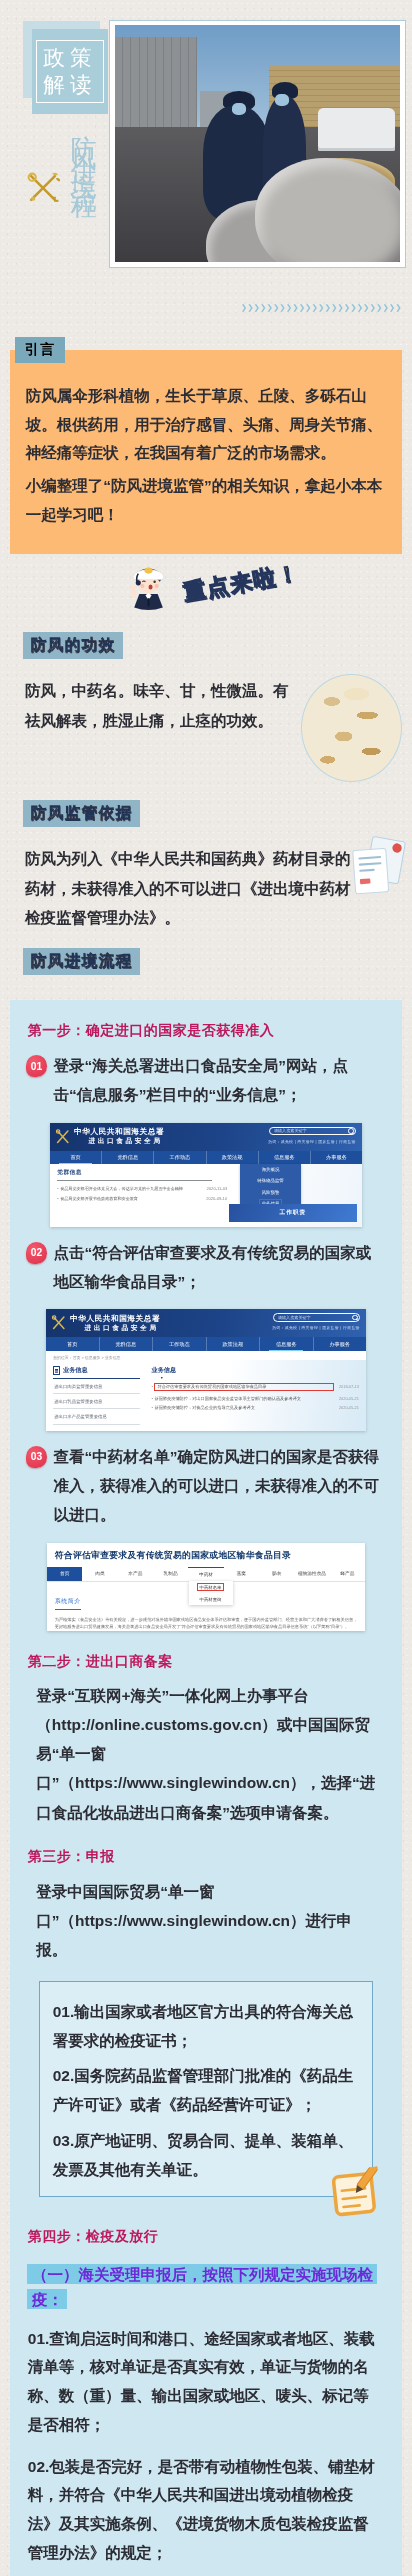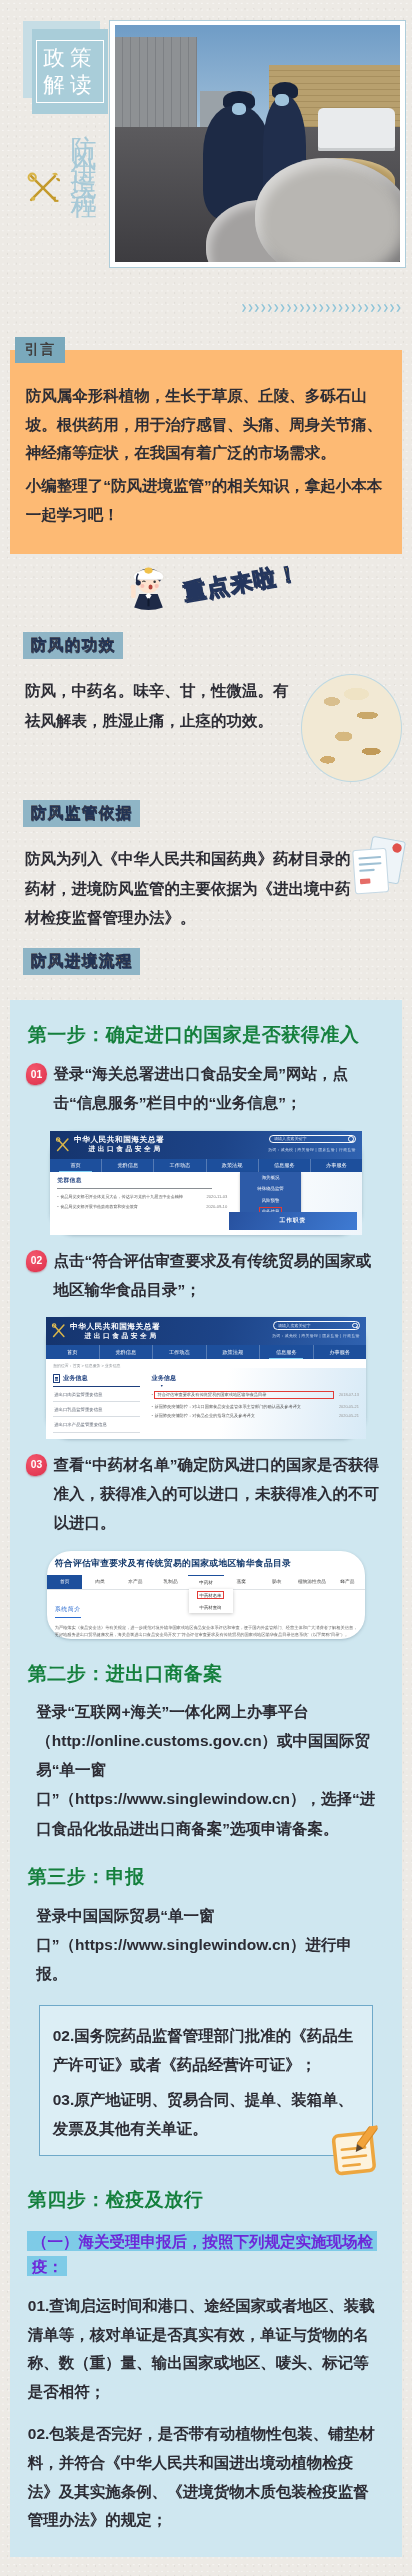--- a/index.html
+++ b/index.html
@@ -50,21 +50,21 @@
   .badge-inner{border:0.5px solid #fff;padding:4.1px 6.2px;display:grid;grid-template-rows:auto auto;
     color:#fff;font-size:21.6px;line-height:1.22;letter-spacing:5.2px;text-align:center;}
   .vtitle{position:absolute;left:66px;top:114px;writing-mode:vertical-rl;
     font-size:26px;color:#a7c9d7;letter-spacing:12.4px;font-family:"Liberation Serif","DejaVu Serif",serif;}
   .emblem{position:absolute;left:26px;top:170px;}
   .chev{position:absolute;right:11.3px;top:303px;width:160px;overflow:hidden;white-space:nowrap;
     color:#8ec4d8;font-size:7.7px;font-weight:bold;letter-spacing:0;}
 
   
   .intro-wrap{margin:41px 10.3px 0;position:relative;}
-  .intro-tag{position:absolute;top:-13.4px;left:5.2px;background:#7aa9bc;color:#404040;
+  .intro-tag{position:absolute;top:-13.4px;left:5.2px;background:#7aa9bc;color:#000000;
     font-size:14px;font-weight:800;padding:4.1px 9.3px;letter-spacing:1.5px;}
   .intro-box{background:#fdba74;padding:32px 15.5px 25px;font-size:15.5px;font-weight:700;
     line-height:1.85;color:#2d2d35;}
   .intro-box .p2{margin-top:4px;}
   .mascot-row{height:68px;position:relative;}
   .mascot{position:absolute;left:125px;top:4.1px;}
   .callout{position:absolute;left:183px;top:13.4px;font-size:22px;font-weight:900;color:#f3c238;
     -webkit-text-stroke:1px #24365e;text-shadow:1px 1.5px 0 #24365e;transform:rotate(-10deg);letter-spacing:1.5px;}
 
   
@@ -82,31 +82,31 @@
       radial-gradient(15.5px 6.2px at 70% 72%,#c19a58 60%,transparent 61%),
       radial-gradient(12.4px 6.2px at 26% 80%,#d0ab6c 60%,transparent 61%),
       radial-gradient(20.6px 10.3px at 55% 18%,#efe3c4 60%,transparent 61%),
       #f2e9d4;}
   .yiju-row{position:relative;margin:17.5px 10.3px 0 25px;padding-right:49px;}
   .yiju-text{font-size:15.5px;font-weight:700;line-height:1.9;max-width:338px;}
   .docs-icon{position:absolute;right:-4.1px;top:-8.2px;}
 
   
   .flow{margin:25px 10.3px 0;background:#cfe7f0;padding:8.2px 0 21.6px;}
-  .step-h{color:#15803d;font-size:19px;font-weight:900;margin:13.4px 17.5px 0;letter-spacing:0.5px;}
+  .step-h{color:#be185d;font-size:14px;font-weight:900;margin:13.4px 17.5px 0;letter-spacing:0.5px;}
   .num-item{display:flex;margin:11.3px 15.5px 0;}
   .num{flex:none;width:21.6px;height:21.6px;margin-top:4.1px;border-radius:50% 50% 50% 38%;
     background:radial-gradient(circle at 35% 30%,#f4586d,#dd2f4b);color:#fff;font-size:10.3px;
     font-weight:800;display:grid;place-items:center;box-shadow:0 1px 1.5px rgba(150,30,40,.35);}
   .num-text{margin-left:6.2px;font-size:15.5px;font-weight:700;line-height:1.88;}
   .para{margin:10.3px 25px 0 26px;font-size:15.5px;font-weight:700;line-height:1.88;}
 
   
   .shot{margin:13.4px auto 0;background:#fff;box-shadow:0 1px 3.1px rgba(60,90,110,.3);
-    font-family:"Liberation Sans",sans-serif;position:relative;overflow:visible;border-radius:24px;}
+    font-family:"Liberation Sans",sans-serif;position:relative;overflow:visible;}
   .shot1{width:312px;}
   .shot2{width:320px;}
   .shot3{width:318px;}
   .s-head{position:relative;height:28px;color:#fff;padding:3.6px 6.2px 0;box-sizing:border-box;
     background:linear-gradient(100deg,#15346d 0%,#1d4488 55%,#2f62b0 100%);}
   .s-org{position:absolute;left:24px;top:4.1px;font-family:"Liberation Serif","DejaVu Serif",serif;font-weight:700;}
   .s-org1{font-size:7.7px;letter-spacing:0.5px;}
   .s-org2{font-size:6.7px;margin-left:14.4px;letter-spacing:2.6px;}
   .s-logo{position:absolute;left:5.2px;top:4.6px;}
   .s-search{position:absolute;right:6.2px;top:3.6px;width:87px;height:8.8px;border:0.5px solid #fff;
@@ -260,21 +260,21 @@
 
 <div class="slabel">防风的功效</div>
 <div class="gx-row">
   <div class="gx-text">防风，中药名。味辛、甘，性微温。有祛风解表，胜湿止痛，止痉的功效。</div>
   <div class="gx-oval"></div>
 </div>
 
 
 <div class="slabel" style="margin-top:17.5px;">防风监管依据</div>
 <div class="yiju-row">
-  <div class="yiju-text">防风为列入《中华人民共和国药典》药材目录的药材，进境防风监管的主要依据为《进出境中药材检疫监督管理办法》。</div>
+  <div class="yiju-text">防风为列入《中华人民共和国药典》药材目录的药材，未获得准入的不可以进口《进出境中药材检疫监督管理办法》。</div>
   <div class="docs-icon">
     <svg width="56" height="63" viewBox="0 0 108 122">
       <g transform="rotate(10 70 50)">
         <rect x="36" y="6" width="64" height="82" rx="5" fill="#eef4f8" stroke="#b9d2e0" stroke-width="2"></rect>
         <circle cx="86" cy="20" r="9" fill="#e0524c"></circle>
       </g>
       <g transform="rotate(-4 40 70)">
         <rect x="8" y="26" width="64" height="84" rx="5" fill="#fff" stroke="#c5d8e4" stroke-width="2"></rect>
         <rect x="18" y="40" width="44" height="4" rx="2" fill="#9fc0d4"></rect>
         <rect x="18" y="52" width="44" height="4" rx="2" fill="#9fc0d4"></rect>
@@ -437,20 +437,21 @@
     <div class="t-body">为严格落实《食品安全法》等有关规定，进一步规范对境外输华国家或地区食品安全体系评估和审查，便于国内外监管部门、经营主体和广大消费者了解相关信息，更好地服务进出口贸易健康发展，海关总署进出口食品安全局开发了“符合评估审查要求及有传统贸易的国家或地区输华食品目录信息系统”（以下简称“目录”）。</div>
   </div>
 
   <div class="step-h" style="margin-top:21.6px;">第二步：进出口商备案</div>
   <div class="para">登录“互联网+海关”一体化网上办事平台（http://online.customs.gov.cn）或中国国际贸易“单一窗口”（https://www.singlewindow.cn），选择“进口食品化妆品进出口商备案”选项申请备案。</div>
 
   <div class="step-h" style="margin-top:21.6px;">第三步：申报</div>
   <div class="para">登录中国国际贸易“单一窗口”（https://www.singlewindow.cn）进行申报。</div>
 
   <div class="mat-box">
+    <p>01.输出国家或者地区官方出具的符合海关总署要求的检疫证书；</p>
     <p>02.国务院药品监督管理部门批准的《药品生产许可证》或者《药品经营许可证》；</p>
     <p>03.原产地证明、贸易合同、提单、装箱单、发票及其他有关单证。</p>
     <div class="note-icon">
       <svg width="49" height="49" viewBox="0 0 96 96">
         <rect x="8" y="12" width="74" height="74" rx="10" fill="#fdf3dd" stroke="#eda63f" stroke-width="7"></rect>
         <line x1="22" y1="40" x2="68" y2="40" stroke="#eda63f" stroke-width="5" stroke-linecap="round"></line>
         <line x1="22" y1="56" x2="68" y2="56" stroke="#eda63f" stroke-width="5" stroke-linecap="round"></line>
         <line x1="22" y1="72" x2="54" y2="72" stroke="#eda63f" stroke-width="5" stroke-linecap="round"></line>
         <g transform="rotate(42 72 22)">
           <rect x="64" y="-10" width="15" height="52" rx="3" fill="#f2a43c" stroke="#d88a25" stroke-width="2"></rect>

